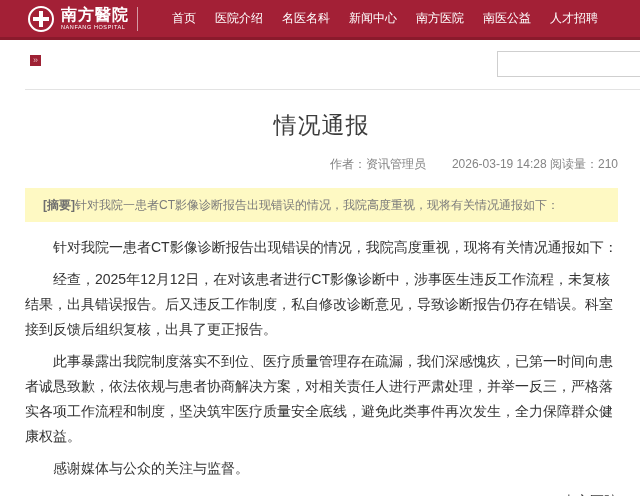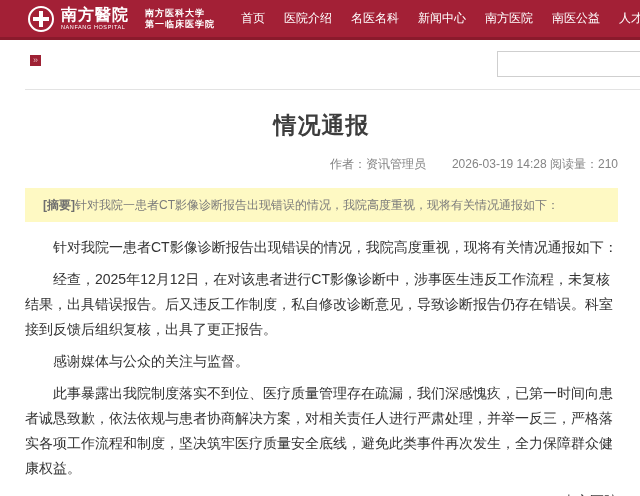--- a/index.html
+++ b/index.html
@@ -30,21 +30,21 @@
   .crumb-icon { width: 11px; height: 11px; background: #9e2134; color: #e8b9c0; font-size: 9px;
     line-height: 11px; text-align: center; margin-right: 7px; }
   .crumb-text { font-size: 11px; color: #ad8288; }
   .crumb-text span { cursor: pointer; }
   .search-box { position: absolute; top: 51px; left: 497px; width: 170px; height: 26px;
     border: 1px solid #cfcfcf; background: #ffffff; outline: none; padding: 0 6px; font-size: 12px; }
   .rule { position: absolute; top: 89px; left: 25px; width: 615px; height: 1px; background: #e3e3e3; }
 
   
   .article { position: absolute; top: 90px; left: 0; width: 640px; padding: 0 22px 0 25px; }
-  .title { text-align: center; font-size: 23px; font-weight: 700; color: #3d3d3d;
+  .title { text-align: center; font-size: 23px; font-weight: 400; color: #3d3d3d;
     margin-top: 20px; letter-spacing: 1px; }
   .meta { text-align: right; font-size: 12px; color: #848484; margin-top: 15px; }
   .meta .gap { display: inline-block; width: 26px; }
   .abstract { margin-top: 15px; background: #fef9c3; height: 34px; line-height: 34px;
     font-size: 12px; color: #7b7b7b; padding: 0 18px; white-space: nowrap; overflow: hidden; }
   .abstract b { color: #6e6e6e; }
   .body { margin-top: 13px; }
   .body p { font-size: 14px; color: #333333; line-height: 25px; text-indent: 2em; margin-bottom: 7px; }
   .sign-name { text-align: right; font-size: 14px; color: #3f3f3f; margin-top: 12px; }
 </style>
@@ -57,24 +57,20 @@
     <div class="logo-circle">
       <div class="vine"></div>
       <div class="cross-v"></div>
       <div class="cross-h"></div>
     </div>
     <div class="logo-text">
       <div class="logo-cn">南方醫院</div>
       <div class="logo-en">NANFANG HOSPITAL</div>
     </div>
     <div class="logo-divider"></div>
-    <div class="univ">
-      <div>南方医科大学</div>
-      <div>第一临床医学院</div>
-    </div>
     <div class="nav">
       <span class="nav-item">首页</span>
       <span class="nav-item">医院介绍</span>
       <span class="nav-item">名医名科</span>
       <span class="nav-item">新闻中心</span>
       <span class="nav-item">南方医院</span>
       <span class="nav-item">南医公益</span>
       <span class="nav-item">人才招聘</span>
     </div>
   </div>
@@ -90,20 +86,20 @@
     <div class="meta">
       <span>作者：</span><span>资讯管理员</span><span class="gap"></span><span>2026-03-19 14:28</span>
       <span>阅读量：</span><span>210</span>
     </div>
     <div class="abstract">
       <b>[摘要]</b><span>针对我院一患者CT影像诊断报告出现错误的情况，我院高度重视，现将有关情况通报如下：</span>
     </div>
     <div class="body">
       <p>针对我院一患者CT影像诊断报告出现错误的情况，我院高度重视，现将有关情况通报如下：</p>
       <p>经查，2025年12月12日，在对该患者进行CT影像诊断中，涉事医生违反工作流程，未复核结果，出具错误报告。后又违反工作制度，私自修改诊断意见，导致诊断报告仍存在错误。科室接到反馈后组织复核，出具了更正报告。</p>
+      <p>此事暴露出我院制度落实不到位、医疗质量管理存在疏漏，我们深感愧疚，已第一时间向患者诚恳致歉，依法依规与患者协商解决方案，对相关责任人进行严肃处理，并举一反三，严格落实各项工作流程和制度，坚决筑牢医疗质量安全底线，避免此类事件再次发生，全力保障群众健康权益。</p>
       <p>感谢媒体与公众的关注与监督。</p>
-      <p>此事暴露出我院制度落实不到位、医疗质量管理存在疏漏，我们深感愧疚，已第一时间向患者诚恳致歉，依法依规与患者协商解决方案，对相关责任人进行严肃处理，并举一反三，严格落实各项工作流程和制度，坚决筑牢医疗质量安全底线，避免此类事件再次发生，全力保障群众健康权益。</p>
     </div>
     <div class="sign-name">南方医院</div>
 
   </div>
 
 </div>
 
 </body></html>

